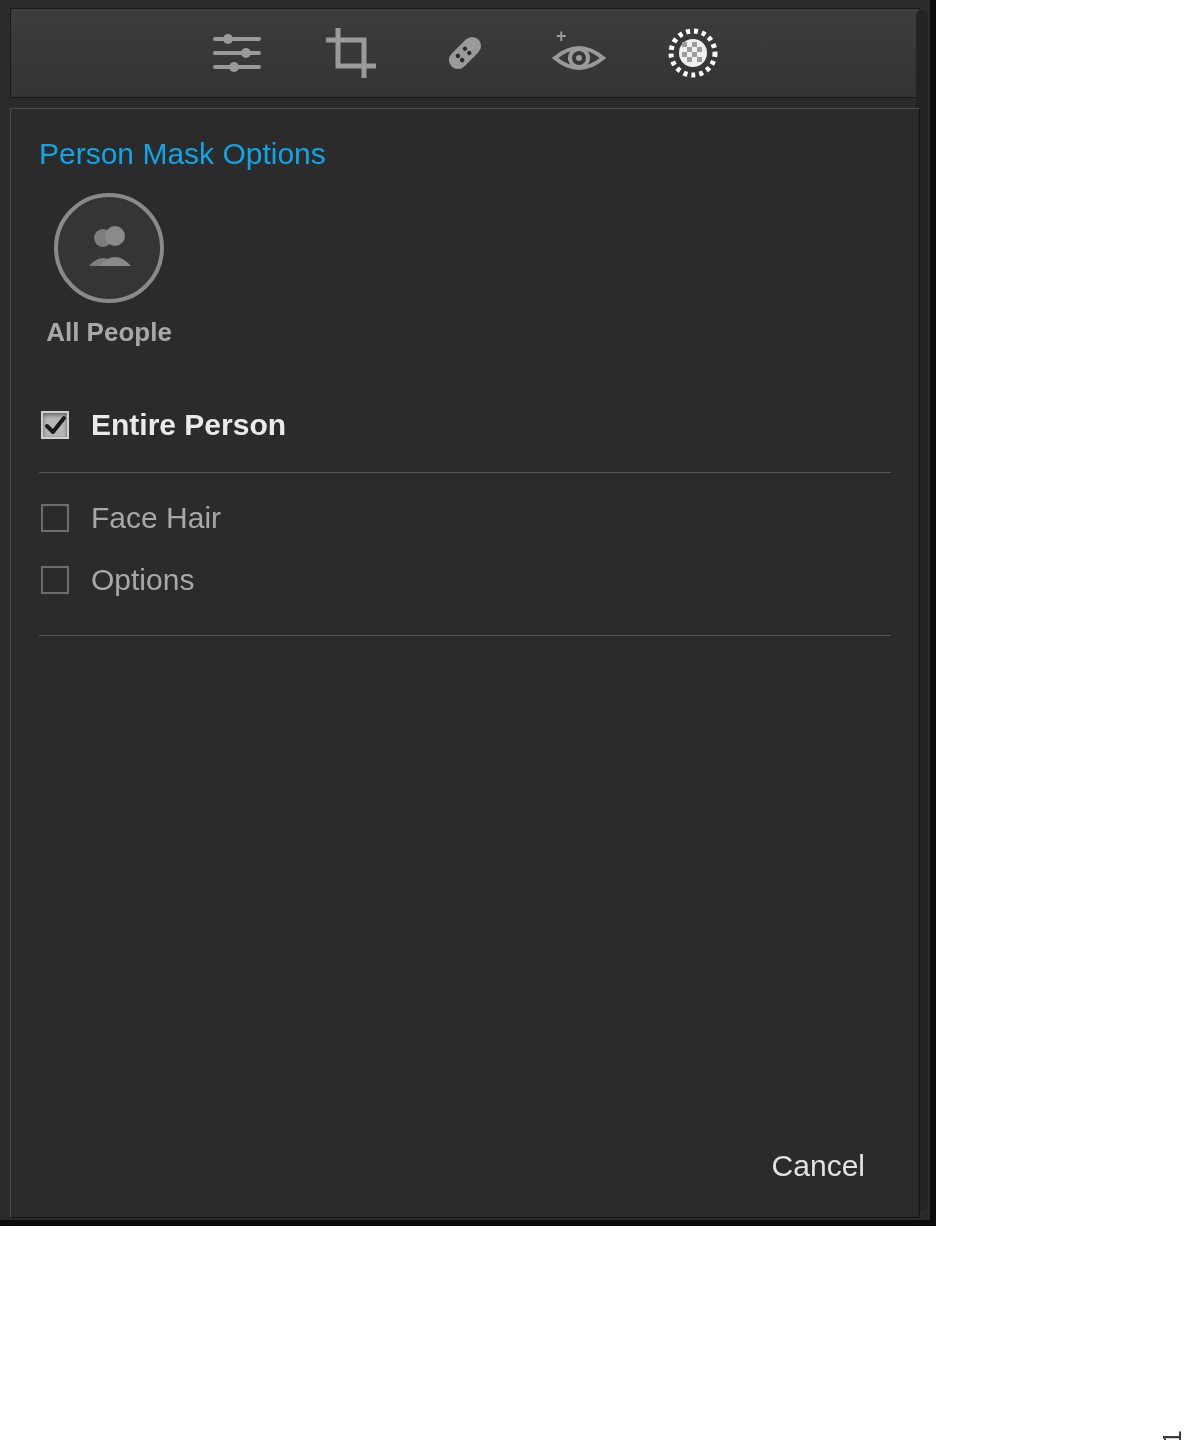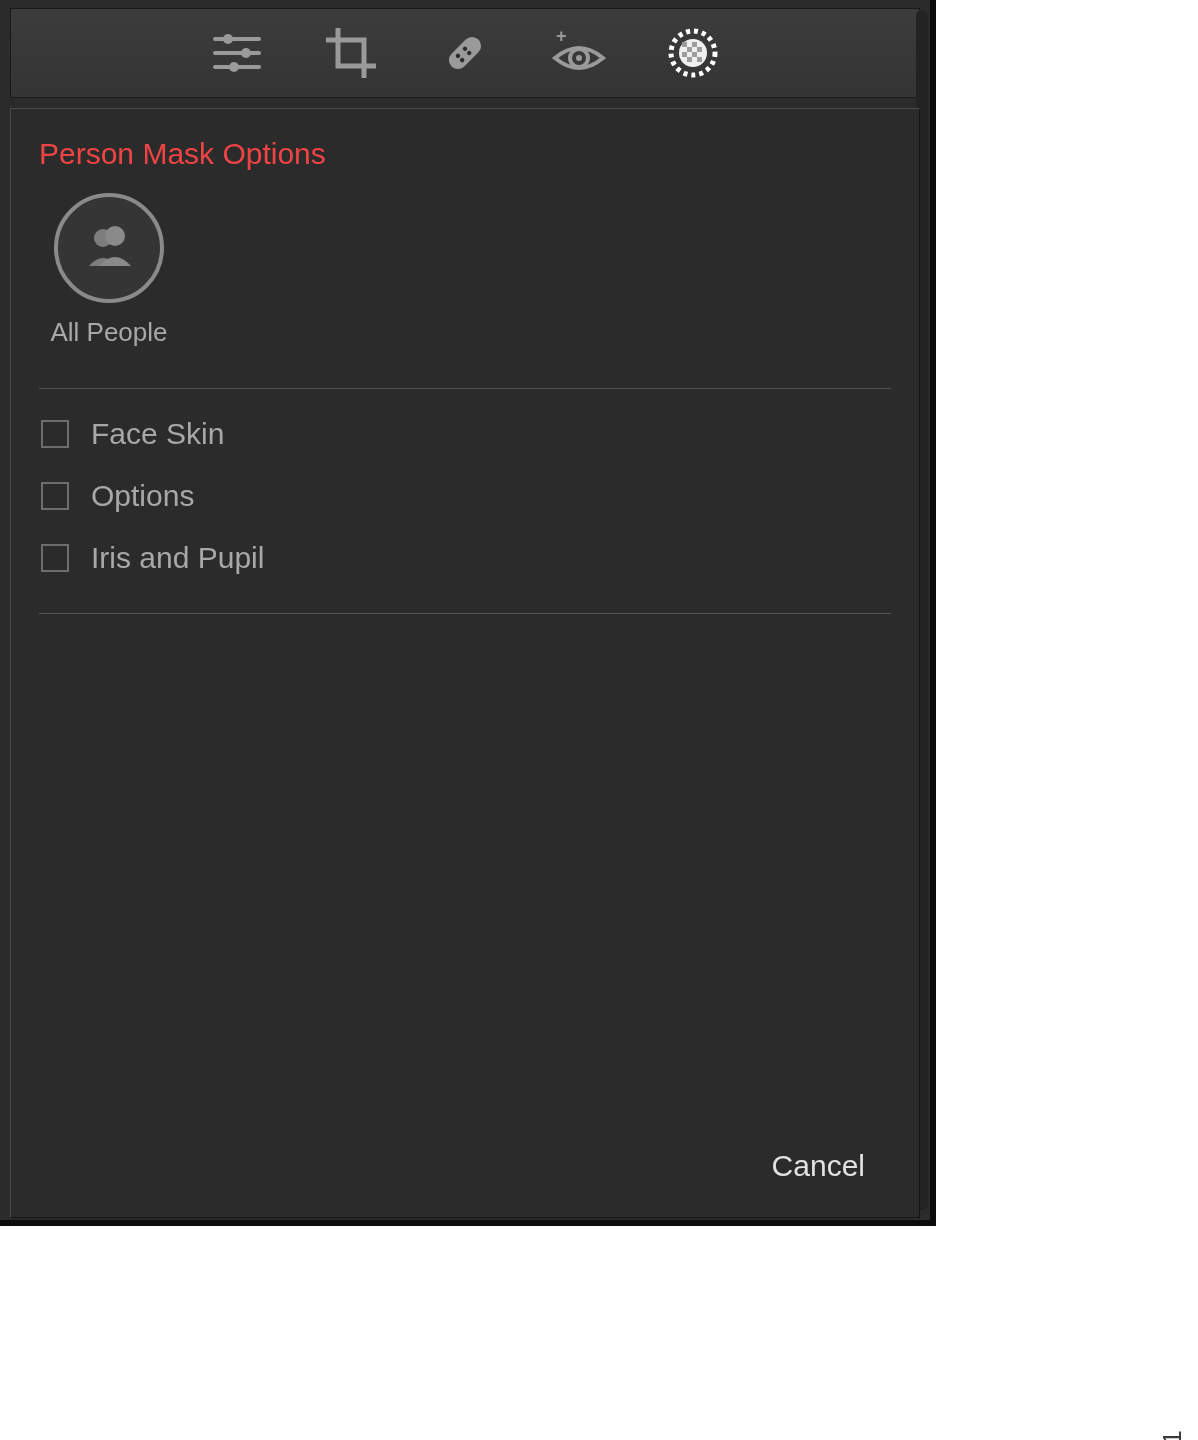--- a/index.html
+++ b/index.html
@@ -66,21 +66,21 @@
     border: 1px solid #141414;
     border-top: 1px solid #4a4a4a;
     border-left: 1px solid #4a4a4a;
     background: #2b2b2b;
     height: calc(1220px - 110px);
     position: relative;
     box-sizing: border-box;
     padding: 28px 28px 20px 28px;
   }
   .panel-title {
-    color: #ef4444;
+    color: #0ea5e9;
     font-size: 30px;
     font-weight: 400;
     margin: 0 0 22px 0;
   }
   .people-row {
     display: flex;
     gap: 24px;
     margin-top: 8px;
     margin-bottom: 40px;
   }
@@ -99,20 +99,21 @@
     background: #353535;
     display: flex;
     align-items: center;
     justify-content: center;
     box-sizing: border-box;
   }
   .people-label {
     color: #a8a8a8;
     font-size: 26px;
     margin-top: 14px;
+    font-weight: bold;
   }
   .opt-row {
     display: flex;
     align-items: center;
     gap: 22px;
     margin: 0 0 0 0;
     padding: 14px 2px;
   }
   .opt-row.main {
     padding-top: 20px;
@@ -269,41 +270,43 @@
                   <circle cx="24" cy="22" r="9" opacity="0.85"></circle>
                   <path d="M10 50 Q24 34 38 50 Z" opacity="0.85"></path>
                 </g>
               </svg>
             </span>
           </div>
           <div class="people-label">All People</div>
         </div>
       </div>
 
+      <div class="opt-row main bold">
+        <span class="chk checked">
+          <svg width="24" height="24" viewBox="0 0 24 24">
+              <polyline points="4,13 10,19 21,5" fill="none" stroke="#1a1a1a" stroke-width="4" stroke-linecap="round" stroke-linejoin="round"></polyline>
+            </svg>
+        </span>
+        <span class="opt-label">Entire Person</span>
+      </div>
 
       <hr class="divider">
 
       <div class="opt-row">
         <span class="chk">
           
         </span>
-        <span class="opt-label">Face Skin</span>
+        <span class="opt-label">Face Hair</span>
       </div>
       <div class="opt-row">
         <span class="chk">
           
         </span>
         <span class="opt-label">Options</span>
       </div>
-      <div class="opt-row">
-        <span class="chk">
-          
-        </span>
-        <span class="opt-label">Iris and Pupil</span>
-      </div>
 
       <hr class="divider" style="margin-top:24px;">
 
       <div class="btn-row">
         <button class="btn">Cancel</button>
       </div>
     </div>
   </div>
 
   <div class="watermark">© arnoldfoto.no 2021</div>

